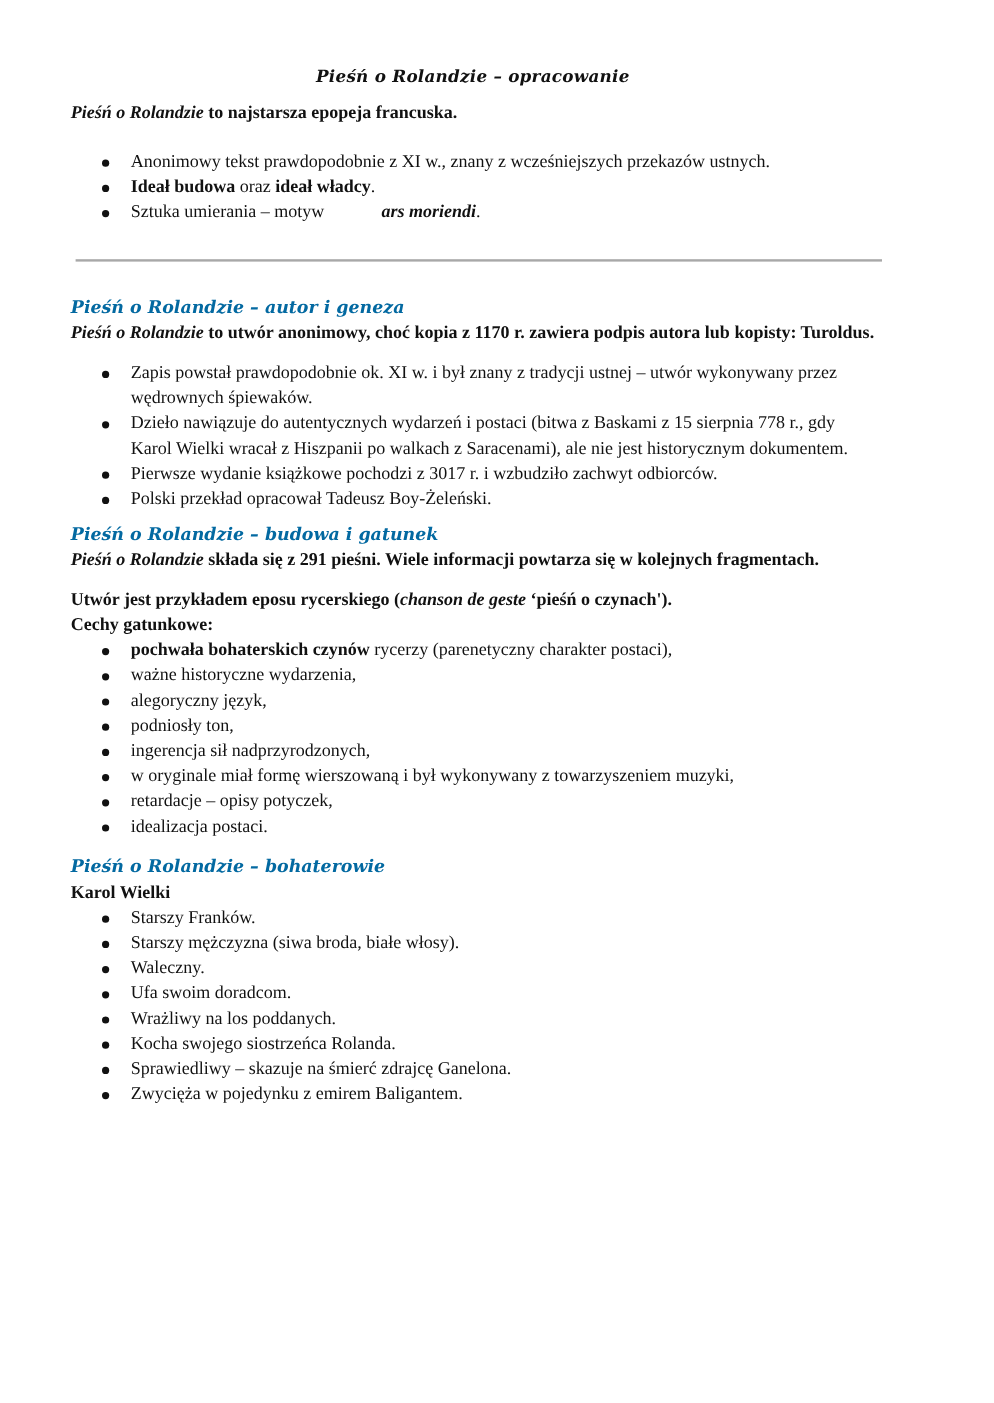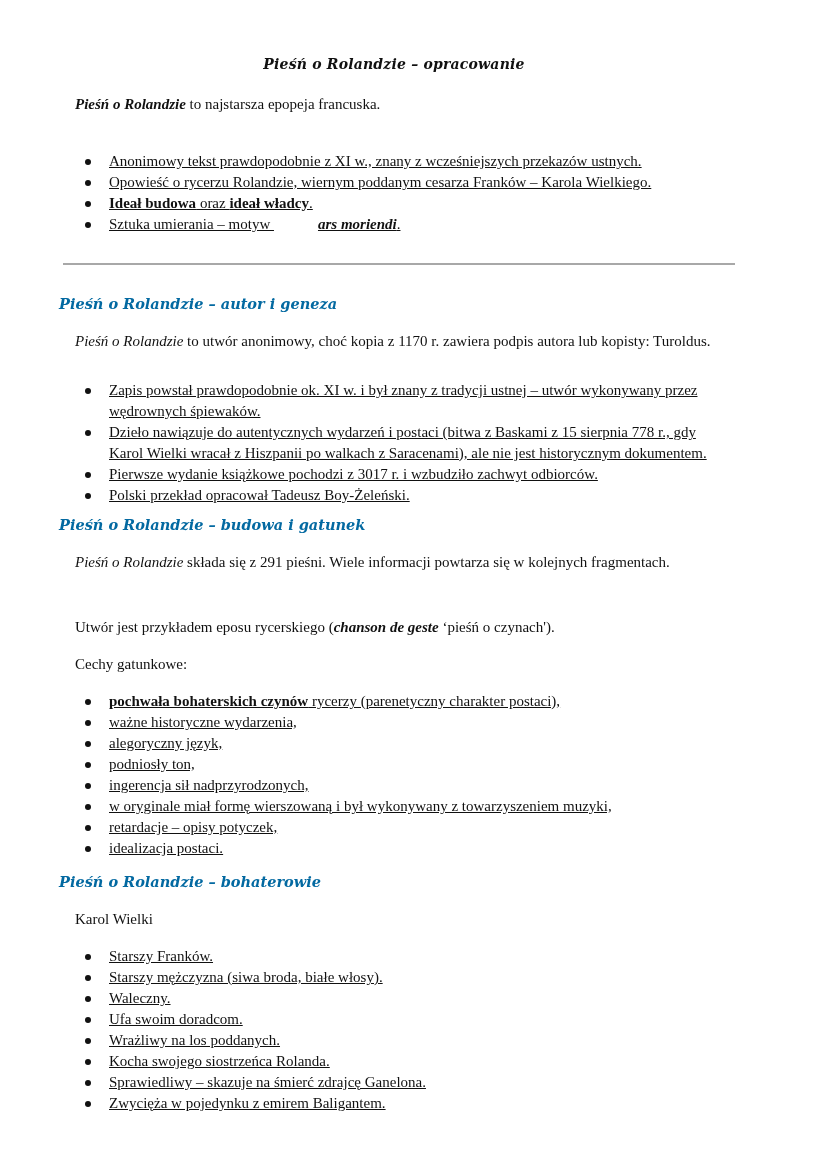--- a/index.html
+++ b/index.html
@@ -9,41 +9,40 @@
   }
   .page { position: absolute; left: 59px; top: 50px; width: 670px; }
   .title {
     text-align: center; font-family: "DejaVu Serif", serif; font-style: italic; font-weight: bold;
     font-size: 14px; letter-spacing: 0.2px; margin: 0 0 6px 0; line-height: 28px; color: #111;
   }
   .h2 {
     font-family: "DejaVu Serif", serif; font-style: italic; font-weight: bold;
     font-size: 14.5px; line-height: 22px; margin: 0; color: #0369a1;
   }
-  p { margin: 16px; line-height: 21px; }
-  ul { margin: 0; padding-left: 50px; list-style: none; text-decoration: underline; }
+  p { margin: 0; line-height: 21px; font-weight: bold; }
+  ul { margin: 0; padding-left: 50px; list-style: none; }
   ul li { position: relative; line-height: 21px; }
   ul li::before {
     content: ""; position: absolute; left: -24px; top: 8px; width: 6px; height: 6px;
     border-radius: 50%; background: #111;
   }
   .rule { height: 2px; background: #a8a8a8; margin: 0 -6px 0 4px; }
   .sp8 { height: 8px; } .sp12 { height: 12px; } .sp20 { height: 20px; } .sp28 { height: 28px; }
 </style>
 </head>
 <body>
 
 <div class="page">
   <div class="title">Pieśń o Rolandzie – opracowanie</div>
 
   <p><b><i>Pieśń o Rolandzie</i></b><span> to najstarsza epopeja  francuska.</span></p>
   <div class="sp20"></div>
   <ul id="intro-list">
       <li><span>Anonimowy tekst prawdopodobnie z XI w., znany z wcześniejszych przekazów ustnych.</span></li>
-      <li><span>Opowieść o rycerzu Rolandzie, wiernym poddanym cesarza Franków – Karola Wielkiego.</span></li>
       <li><b>Ideał budowa</b><span> oraz </span><b>ideał władcy</b><span>.</span></li>
       <li><span>Sztuka umierania – motyw </span><b style="font-style: italic; margin-left: 44px;">ars moriendi</b><span>.</span></li>
     </ul>
   <div class="sp28"></div>
   <div class="rule"></div>
   <div class="sp28"></div>
 
   <div class="h2">Pieśń o Rolandzie – autor i geneza</div>
   <p><i>Pieśń o Rolandzie</i><span> to utwór anonimowy, choć kopia z 1170 r. zawiera podpis autora lub kopisty: Turoldus.</span></p>
   <div class="sp12"></div>

